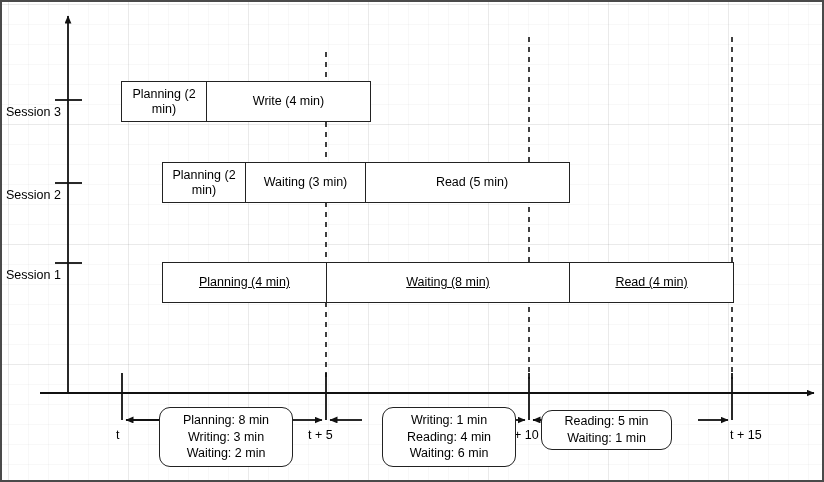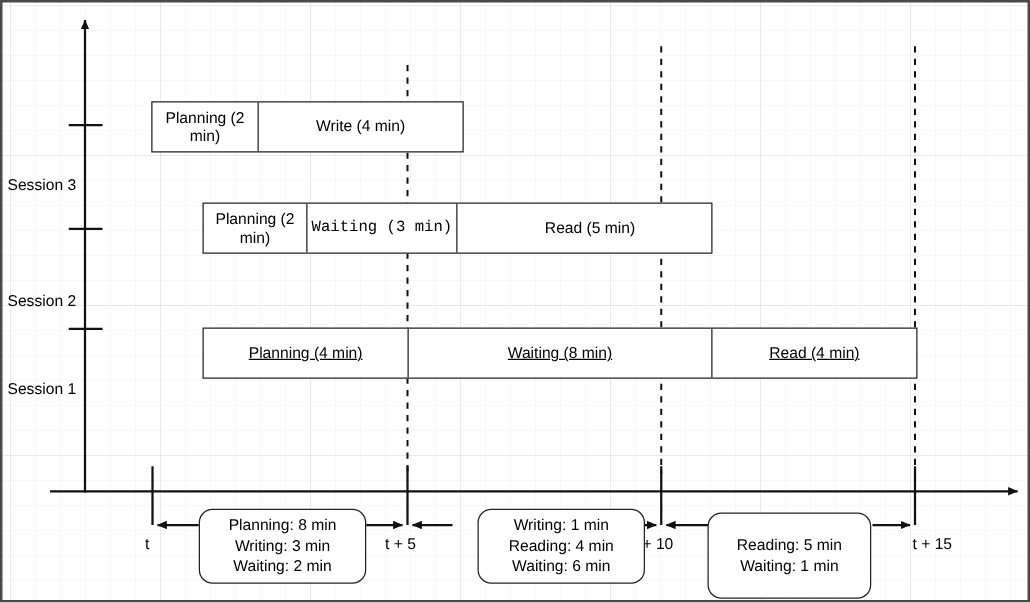--- a/index.html
+++ b/index.html
@@ -31,21 +31,20 @@
     top: 0;
     width: 824px;
     height: 482px;
   }
   .axis-label {
     position: absolute;
     font-size: 12.5px;
     color: #000;
     white-space: nowrap;
     text-align: left;
-    margin-top: 36px;
   }
   .bar {
     position: absolute;
     display: flex;
     border: 1.6px solid #222222;
     box-sizing: border-box;
     background: #ffffff;
     height: 41px;
   }
   .seg {
@@ -131,31 +130,31 @@
 
       <line x1="360" y1="418" x2="328" y2="418" stroke="#111111" stroke-width="1.8" marker-end="url(#arrow-left)"></line>
       <line x1="494" y1="418" x2="523" y2="418" stroke="#111111" stroke-width="1.8" marker-end="url(#arrow-right)"></line>
 
       <line x1="565" y1="418" x2="531" y2="418" stroke="#111111" stroke-width="1.8" marker-end="url(#arrow-left)"></line>
       <line x1="696" y1="418" x2="726" y2="418" stroke="#111111" stroke-width="1.8" marker-end="url(#arrow-right)"></line>
     </g>
   </svg>
 
   <div class="axis-label" style="left:4px; top:103px;">Session 3</div>
-  <div class="axis-label" style="left:4px; top:196px;">Session 2</div>
+  <div class="axis-label" style="left:4px; top:186px;">Session 2</div>
   <div class="axis-label" style="left:4px; top:266px;">Session 1</div>
 
   <div class="bar" style="left:119px; top:79px;">
     <div class="seg" style="width:84px;">Planning (2 min)</div>
     <div class="seg" style="width:164px;">Write (4 min)</div>
   </div>
 
   <div class="bar" style="left:160px; top:160px;">
     <div class="seg" style="width:82px;">Planning (2 min)</div>
-    <div class="seg" style="width:120px;font-family:Liberation Mono, monospace;">Waiting (3 min)</div>
+    <div class="seg" style="width:120px;">Waiting (3 min)</div>
     <div class="seg" style="width:204px;padding-left:11px;">Read (5 min)</div>
   </div>
 
   <div class="bar" style="left:160px; top:260px;text-decoration:underline;">
     <div class="seg" style="width:163px;">Planning (4 min)</div>
     <div class="seg" style="width:243px;">Waiting (8 min)</div>
     <div class="seg" style="width:164px;">Read (4 min)</div>
   </div>
 
   <div class="tick-label" style="left:114px; top:426px;">t</div>
@@ -168,18 +167,18 @@
     <div>Writing: 3 min</div>
     <div>Waiting: 2 min</div>
   </div>
 
   <div class="summary-box" style="left:380px; top:405px; width:134px; height:60px;">
     <div>Writing: 1 min</div>
     <div>Reading: 4 min</div>
     <div>Waiting: 6 min</div>
   </div>
 
-  <div class="summary-box" style="left:564px; top:408px; width:131px; height:69px;">
+  <div class="summary-box" style="left:539px; top:408px; width:131px; height:40px;">
     <div>Reading: 5 min</div>
     <div>Waiting: 1 min</div>
   </div>
 
 </div>
 
 </body></html>

